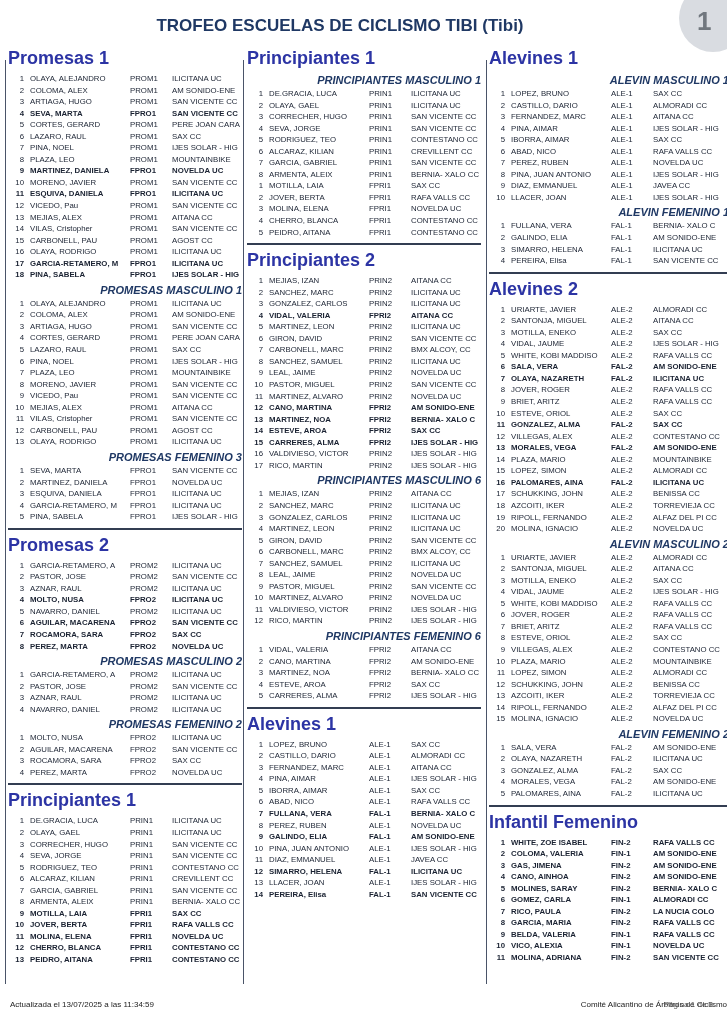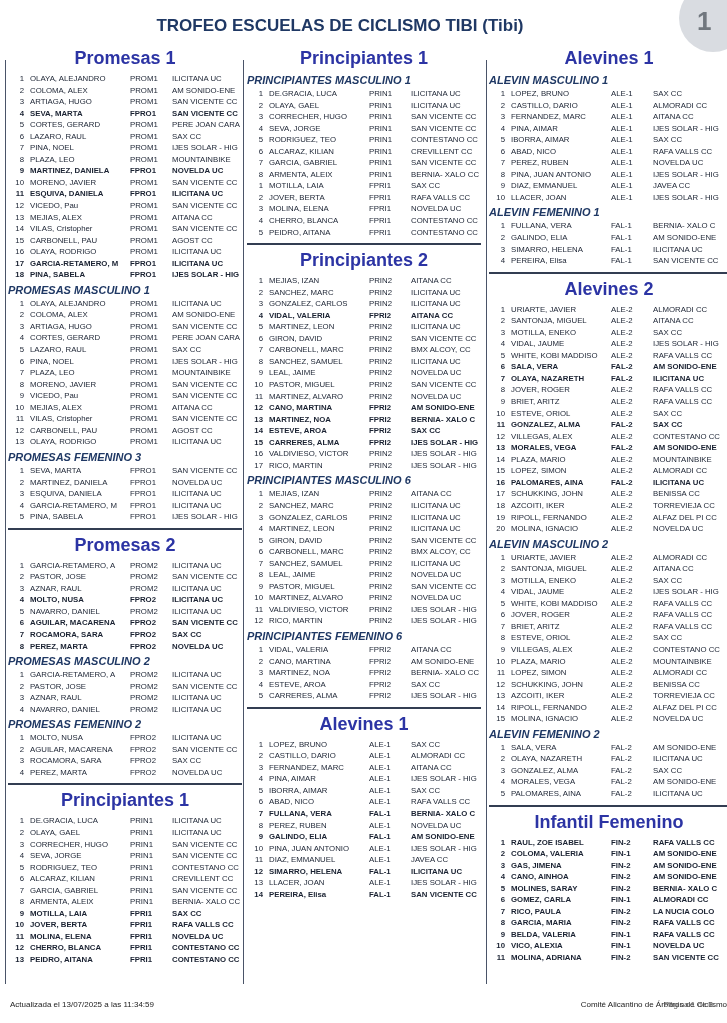--- a/index.html
+++ b/index.html
@@ -7,23 +7,23 @@
        font-family:"Liberation Sans",sans-serif;color:#1a2232;}
   .title{position:absolute;top:16px;left:0;width:680px;text-align:center;
          font-size:17px;font-weight:bold;color:#1f3864;}
   .badge{position:absolute;top:-16px;right:-20px;width:68px;height:68px;border-radius:50%;
          background:#d9dce1;}
   .badge span{position:absolute;left:18px;top:22px;font-size:26px;font-weight:bold;color:#71777e;}
   .col{position:absolute;top:44px;}
   #col1{left:8px;width:234px;}
   #col2{left:247px;width:234px;}
   #col3{left:489px;width:240px;}
-  .sec-h{font-size:18px;font-weight:bold;color:#2c34a4;text-align:center;
+  .sec-h{font-size:18px;font-weight:bold;color:#2c34a4;text-align:left;
          margin:2px 0 3px 0;line-height:24px;}
-  .sub-h{font-size:11px;font-weight:bold;font-style:italic;color:#1f3864;text-align:left;
+  .sub-h{font-size:11px;font-weight:bold;font-style:italic;color:#1f3864;text-align:right;
          margin:2px 0 1px 0;line-height:14px;}
   .row{display:grid;grid-template-columns:16px 94px 36px 1fr;column-gap:6px;
        line-height:11.55px;font-size:7.8px;white-space:nowrap;}
   .row span{overflow:hidden;}
   .row span:first-child{text-align:right;}
   .row.bold{font-weight:bold;}
   .divider{height:2px;background:#333d52;margin:5px 0 3px 0;}
   .vline{position:absolute;top:60px;height:924px;width:1px;background:#4a5468;}
   #vl1{left:5px;} #vl2{left:243px;} #vl3{left:486px;}
   .footer{position:absolute;top:1000px;left:0;width:727px;font-size:8px;color:#222;}
@@ -1150,21 +1150,21 @@
       <div class="row">
         <span>5</span>
         <span>PALOMARES, AINA</span>
         <span>FAL-2</span>
         <span>ILICITANA UC</span>
       </div>
       <div class="divider"></div>
       <div class="sec-h">Infantil Femenino</div>
       <div class="row bold">
         <span>1</span>
-        <span>RAUL, ZOE ISABEL</span>
+        <span>WHITE, ZOE ISABEL</span>
         <span>FIN-2</span>
         <span>RAFA VALLS CC</span>
       </div>
       <div class="row bold">
         <span>2</span>
         <span>COLOMA, VALERIA</span>
         <span>FIN-1</span>
         <span>AM SONIDO-ENE</span>
       </div>
       <div class="row bold">

